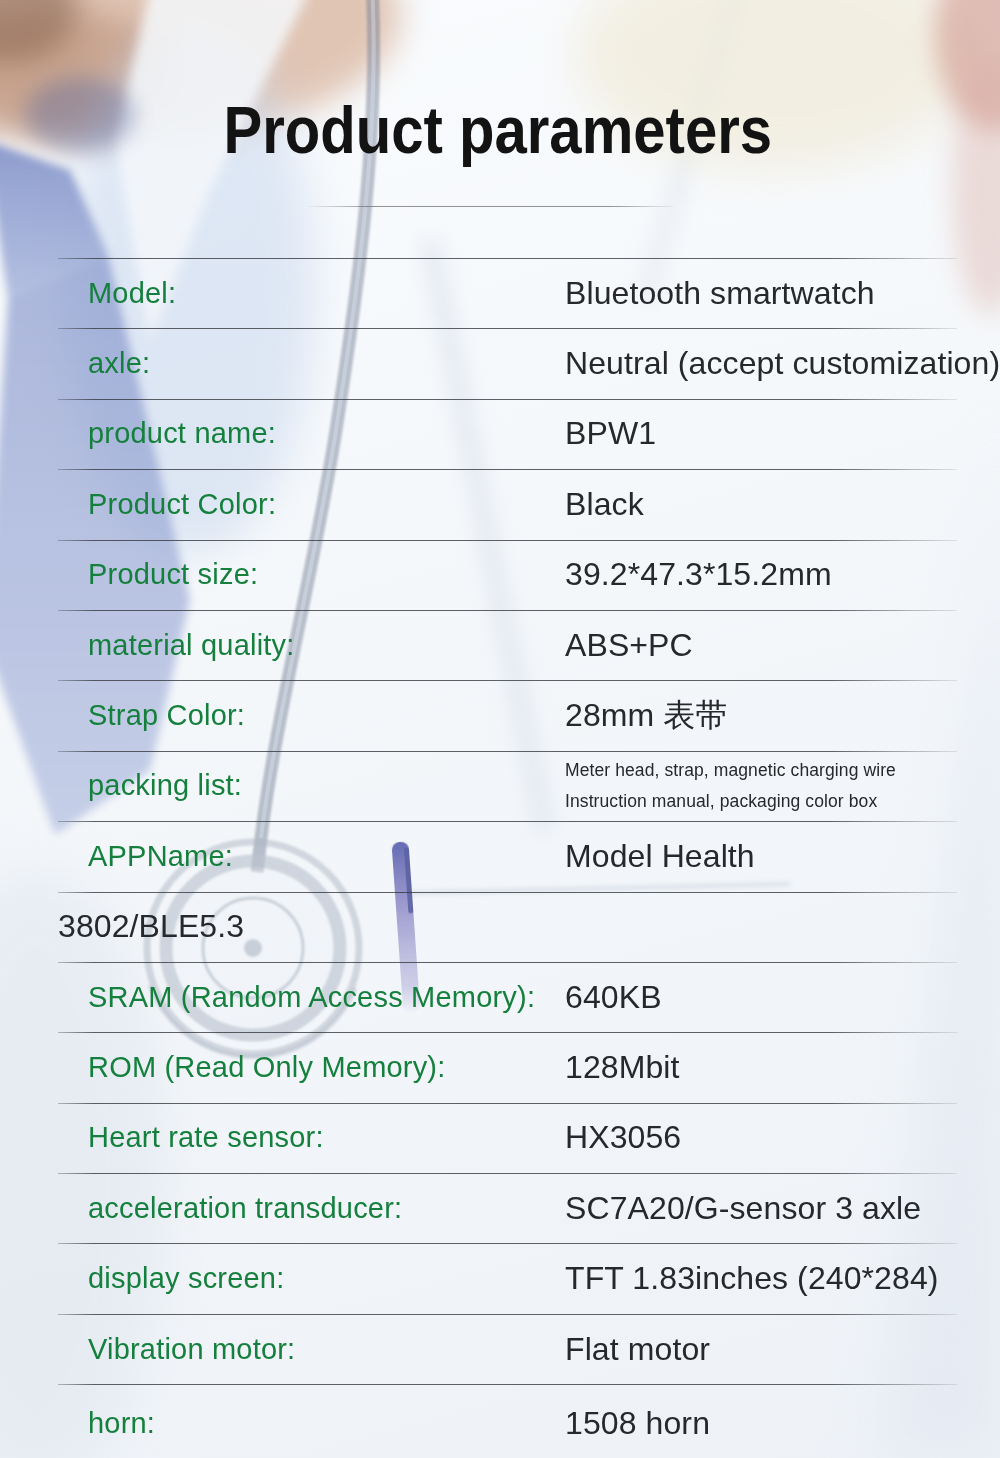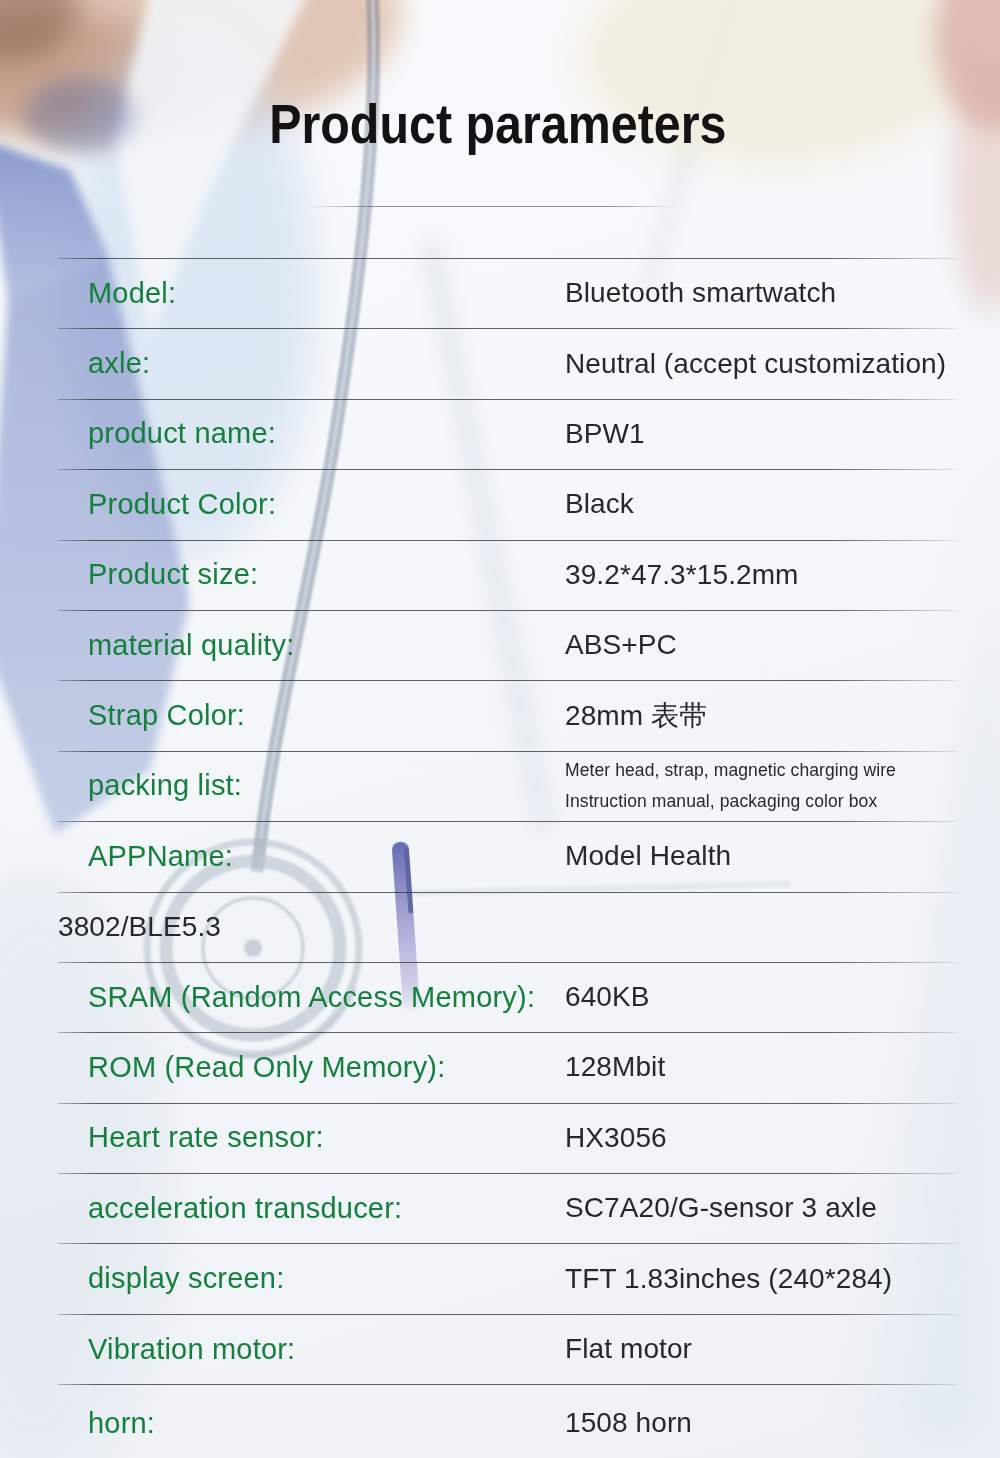--- a/index.html
+++ b/index.html
@@ -11,21 +11,21 @@
   }
   .bg {
     position: absolute; inset: 0; z-index: 0;
     pointer-events: none;
   }
   .content { position: absolute; inset: 0; z-index: 1; }
 
   .title {
     position: absolute; top: 97px; left: 0; width: 996px;
     margin: 0; text-align: center;
-    font-size: 55px; font-weight: 700; line-height: 1;
+    font-size: 66px; font-weight: 700; line-height: 1;
     color: #131313;
   }
   .title-inner { display: inline-block; transform: scaleX(0.88); transform-origin: 50% 50%; white-space: nowrap; }
 
   .title-rule {
     position: absolute; top: 206px; left: 305px; width: 372px; height: 1px;
     background: linear-gradient(90deg, rgba(110,110,110,0), rgba(110,110,110,0.75) 18%, rgba(110,110,110,0.75) 82%, rgba(110,110,110,0));
   }
 
   .spec-table {
@@ -46,21 +46,21 @@
       rgba(50,53,58,0.10) 100%);
   }
   .cell.label {
     flex: 0 0 507px; box-sizing: border-box;
     padding-left: 30px;
     font-size: 29px; color: #15803d; letter-spacing: 0.2px;
     white-space: nowrap;
   }
   .cell.value {
     flex: 1; display: flex; flex-direction: column; justify-content: center;
-    font-size: 28px; color: #26282c; letter-spacing: 0.1px;
+    font-size: 32px; color: #26282c; letter-spacing: 0.1px;
     white-space: nowrap;
   }
   .row.small .cell.value { font-size: 17.5px; line-height: 31px; }
 </style>
 </head>
 <body>
 
 <svg class="bg" viewBox="0 0 1000 1458" width="1000" height="1458" aria-hidden="true">
   <defs>
     <linearGradient id="tieGrad" x1="0" y1="0" x2="0" y2="1">

